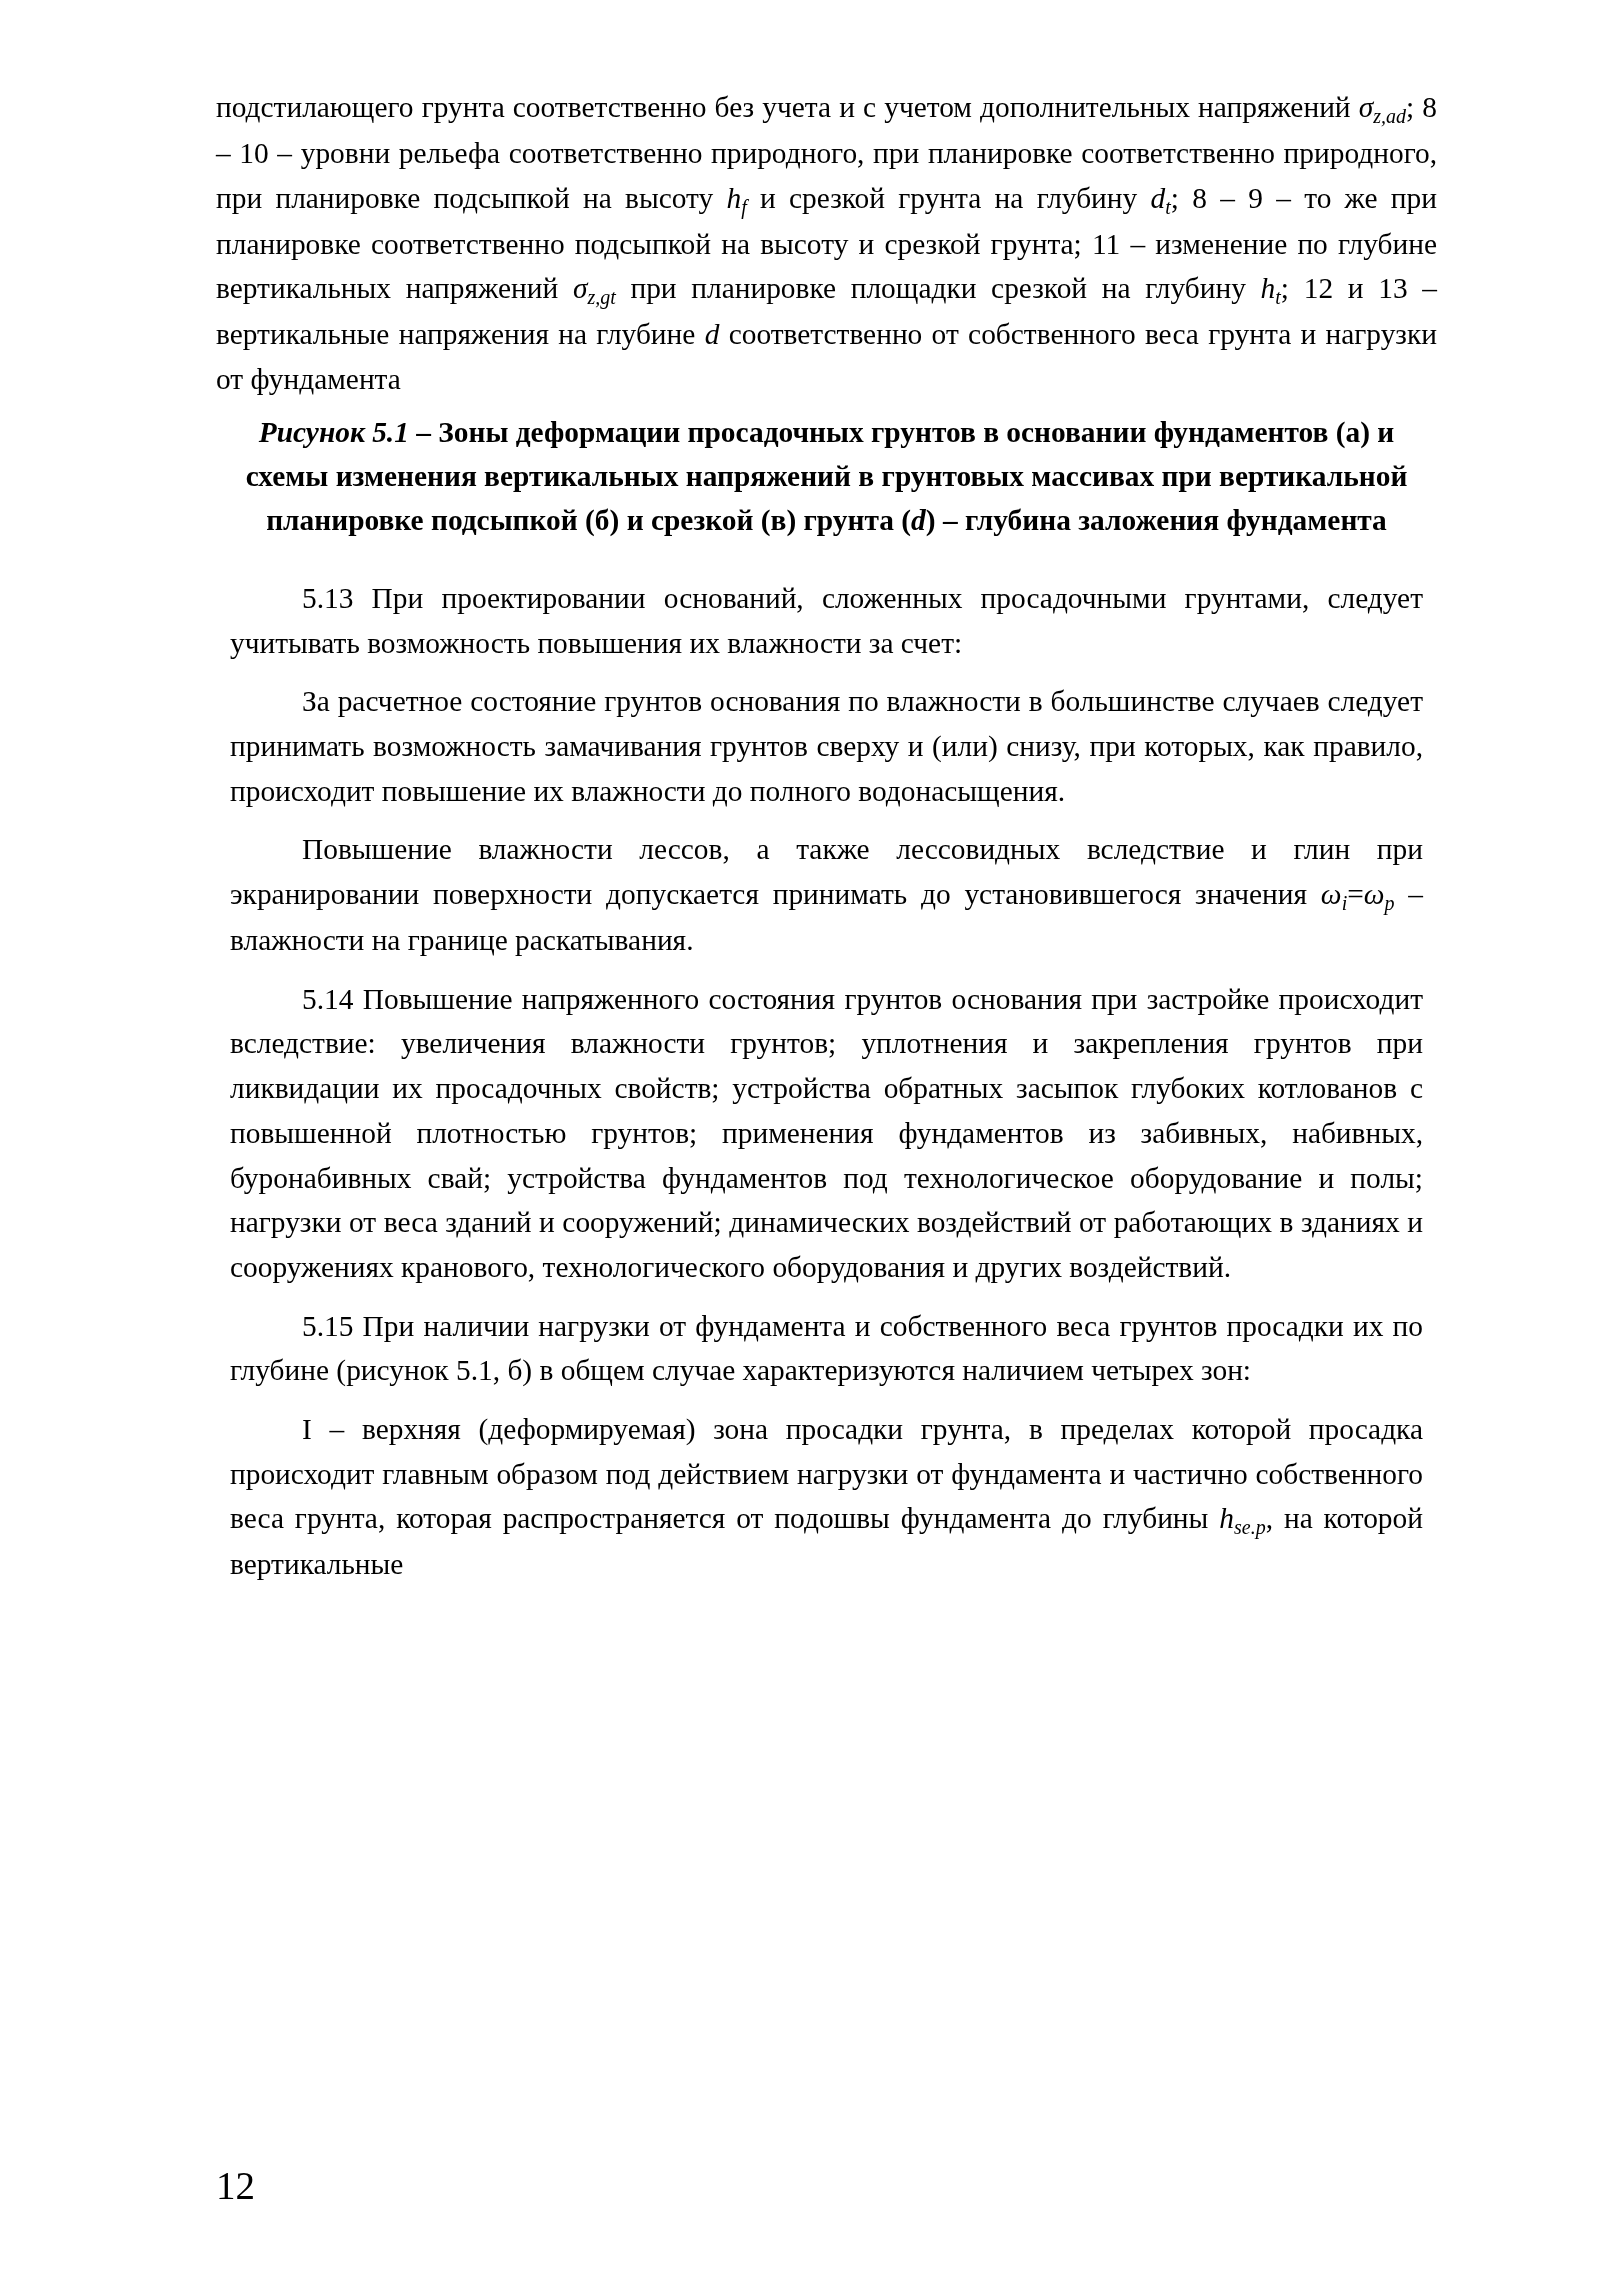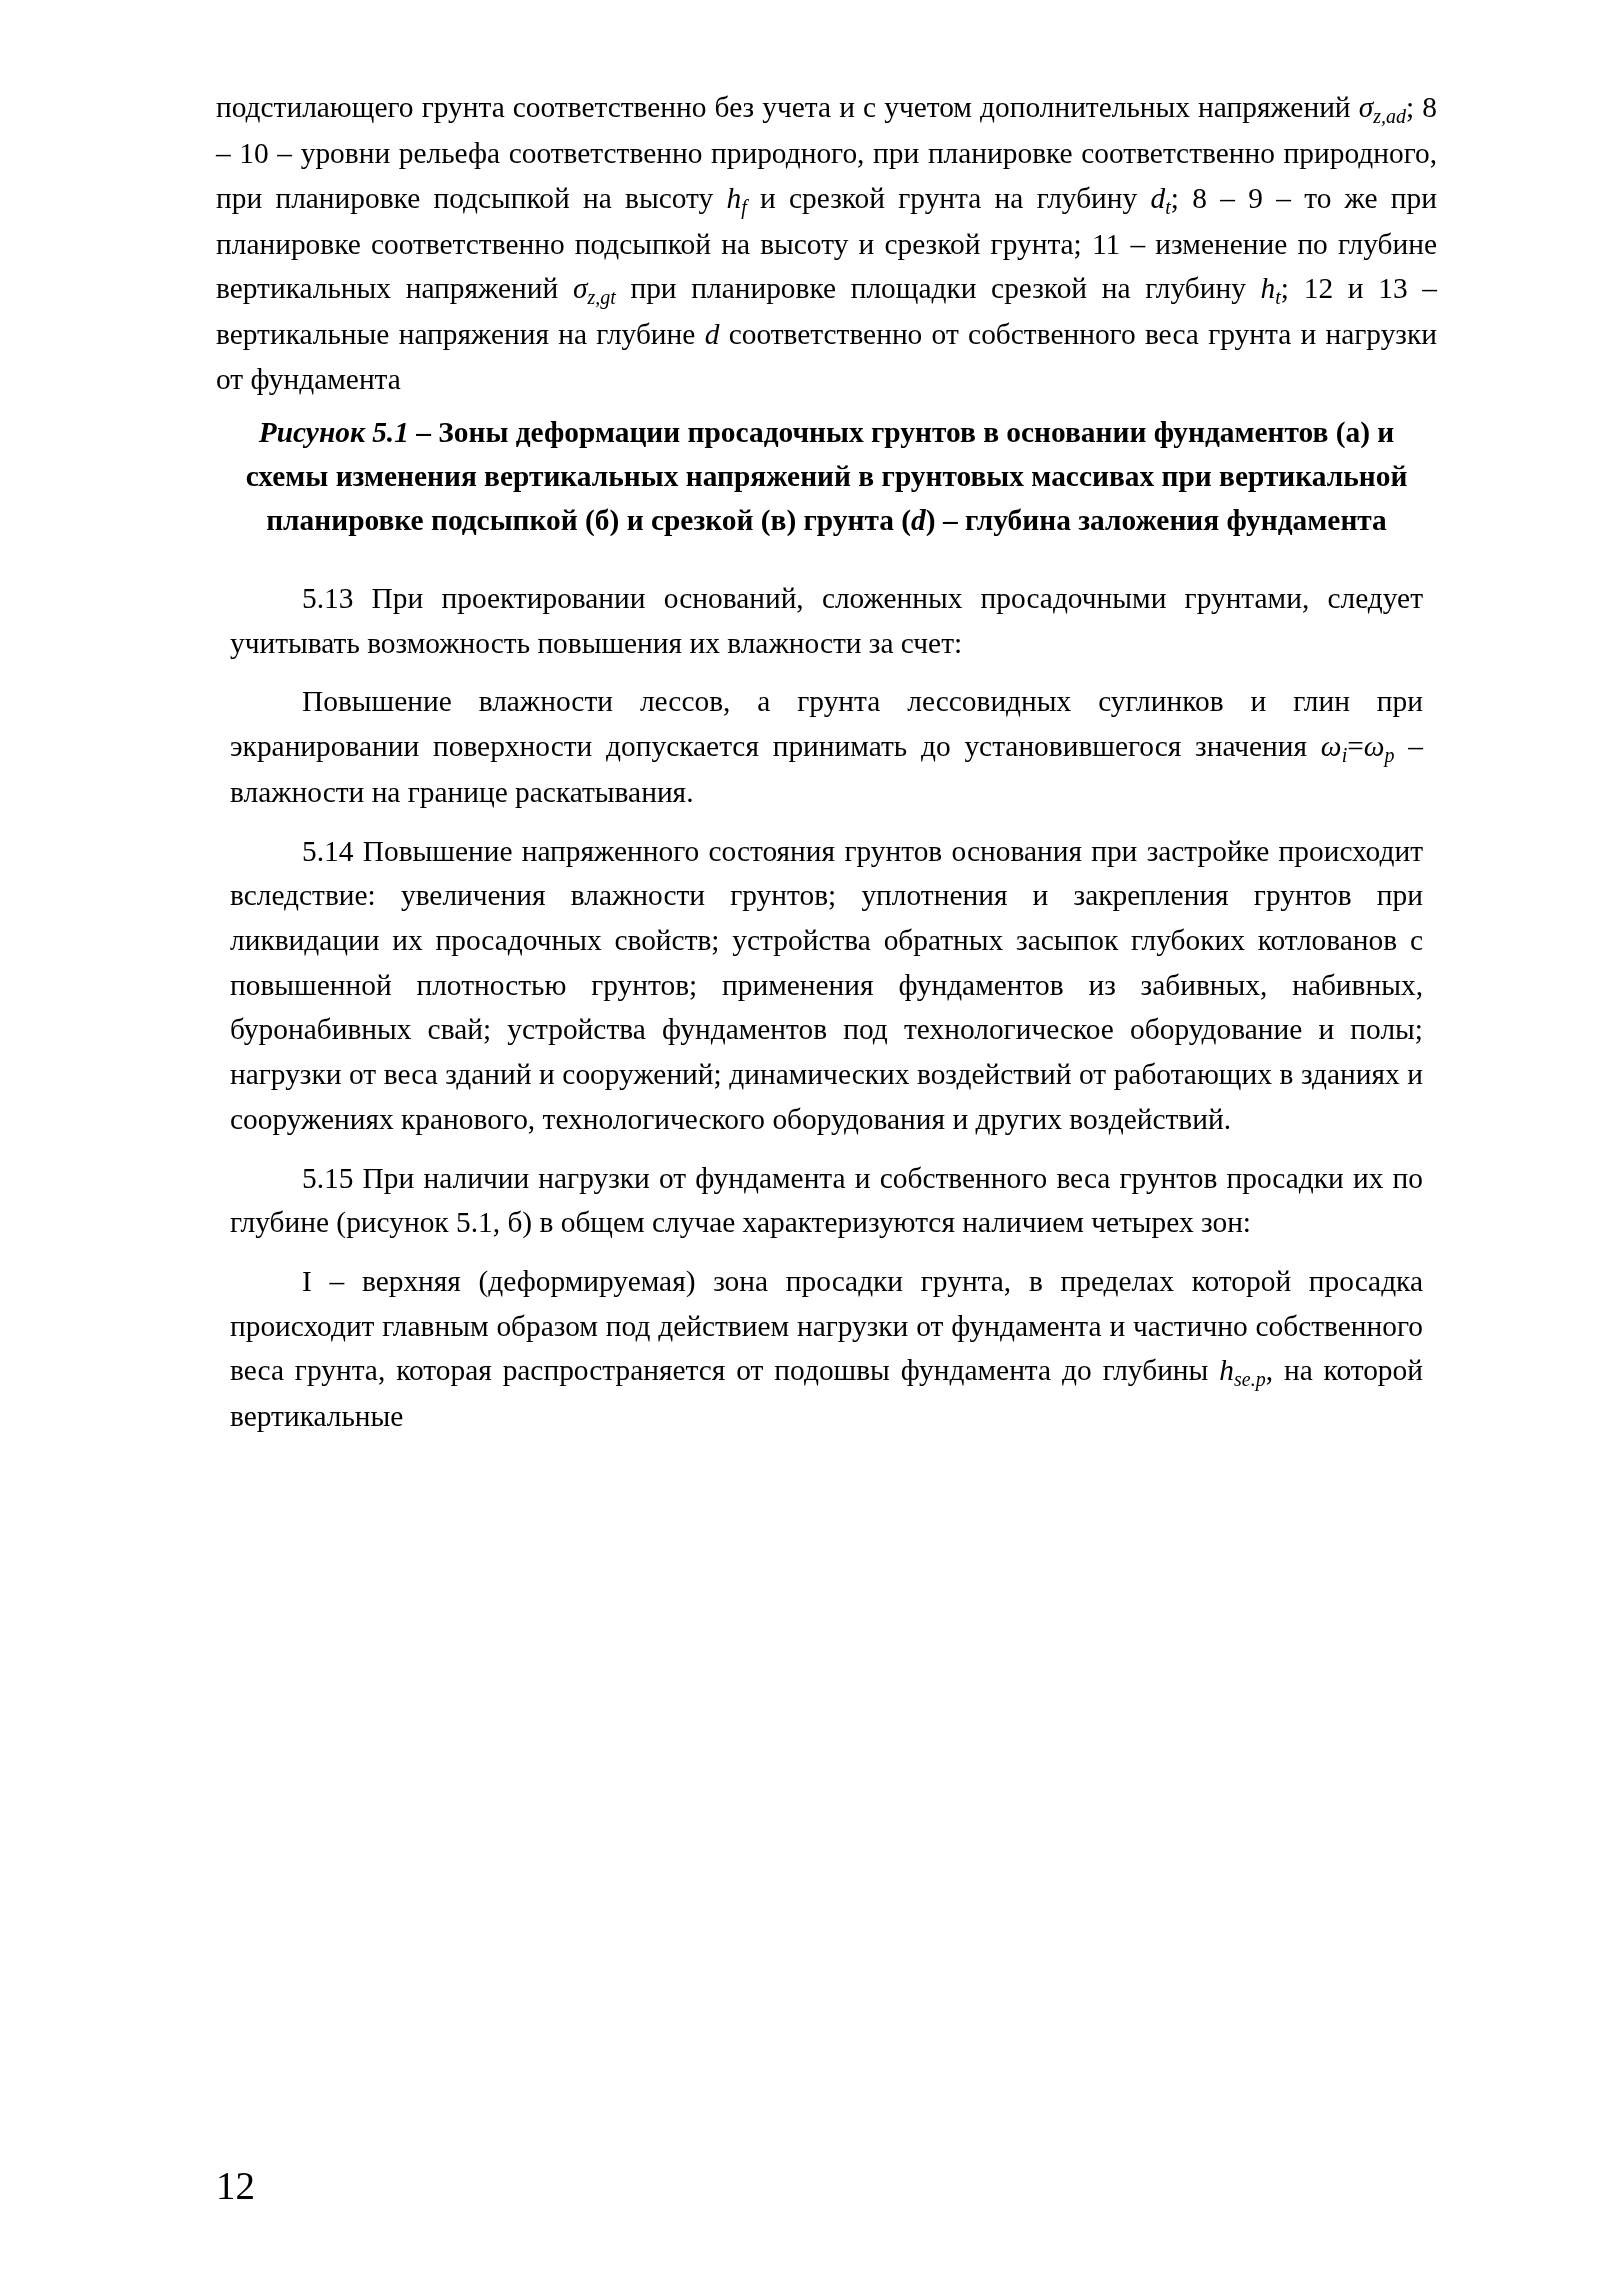--- a/index.html
+++ b/index.html
@@ -79,22 +79,23 @@
   <div class="doc-body">
 
     <p class="caption-lead"><span>подстилающего грунта соответственно без учета и с учетом дополнительных напряжений </span><span class="ital">σ</span><span class="sub ital">z,ad</span><span>; 8 – 10 – уровни рельефа соответственно природного, при планировке соответственно природного, при планировке подсыпкой на высоту </span><span class="ital">h</span><span class="sub ital">f</span><span> и срезкой грунта на глубину </span><span class="ital">d</span><span class="sub ital">t</span><span>; 8 – 9 – то же при планировке соответственно подсыпкой на высоту и срезкой грунта; 11 – изменение по глубине вертикальных напряжений  </span><span class="ital">σ</span><span class="sub ital">z,gt</span><span> при планировке площадки срезкой на глубину </span><span class="ital">h</span><span class="sub ital">t</span><span>; 12 и 13 – вертикальные напряжения на глубине </span><span class="ital">d</span><span> соответственно от собственного веса грунта и нагрузки от фундамента</span></p>
 
     <div class="fig-caption"><span class="fig-num">Рисунок 5.1</span><span> – </span><span>Зоны деформации просадочных грунтов в основании фундаментов (а) и схемы изменения вертикальных напряжений в грунтовых массивах при вертикальной планировке подсыпкой (б) и срезкой (в) грунта (</span><span class="italic-d">d</span><span>) – глубина заложения фундамента</span></div>
 
     <p class="para gap-before">5.13 При проектировании оснований, сложенных просадочными грунтами, следует учитывать возможность повышения их влажности за счет:</p>
 
 
 
+    <p class="para">За расчетное состояние грунтов основания по влажности в большинстве случаев следует принимать возможность замачивания грунтов сверху и (или) снизу, при которых, как правило, происходит повышение их влажности до полного водонасыщения.</p>
 
-    <p class="para"><span>Повышение влажности лессов, а грунта лессовидных суглинков и глин при экранировании поверхности  допускается принимать до установившегося значения </span><span class="ital">ω</span><span class="sub ital">i</span><span>=</span><span class="ital">ω</span><span class="sub ital">p</span><span> – влажности на границе раскатывания.</span></p>
+    <p class="para"><span>Повышение влажности лессов, а также лессовидных вследствие и глин при экранировании поверхности  допускается принимать до установившегося значения </span><span class="ital">ω</span><span class="sub ital">i</span><span>=</span><span class="ital">ω</span><span class="sub ital">p</span><span> – влажности на границе раскатывания.</span></p>
 
     <p class="para">5.14 Повышение напряженного состояния грунтов основания при застройке происходит вследствие: увеличения влажности грунтов; уплотнения и закрепления грунтов при ликвидации их просадочных свойств; устройства обратных засыпок глубоких котлованов с повышенной плотностью грунтов; применения фундаментов из забивных, набивных, буронабивных свай; устройства фундаментов под технологическое оборудование и полы; нагрузки от веса зданий и сооружений; динамических воздействий от работающих в зданиях и сооружениях кранового, технологического оборудования и других воздействий.</p>
 
     <p class="para">5.15 При наличии нагрузки от фундамента и собственного веса грунтов просадки их по глубине (рисунок 5.1, б) в общем случае характеризуются наличием четырех зон:</p>
 
     <p class="para"><span>I – верхняя (деформируемая) зона просадки грунта, в пределах которой просадка происходит главным образом под действием нагрузки от фундамента и частично собственного веса грунта, которая распространяется от подошвы фундамента до глубины </span><span class="ital">h</span><span class="sub ital">se.p</span><span>, на которой вертикальные</span></p>
 
   </div>
 
   <div class="page-number">12</div>

